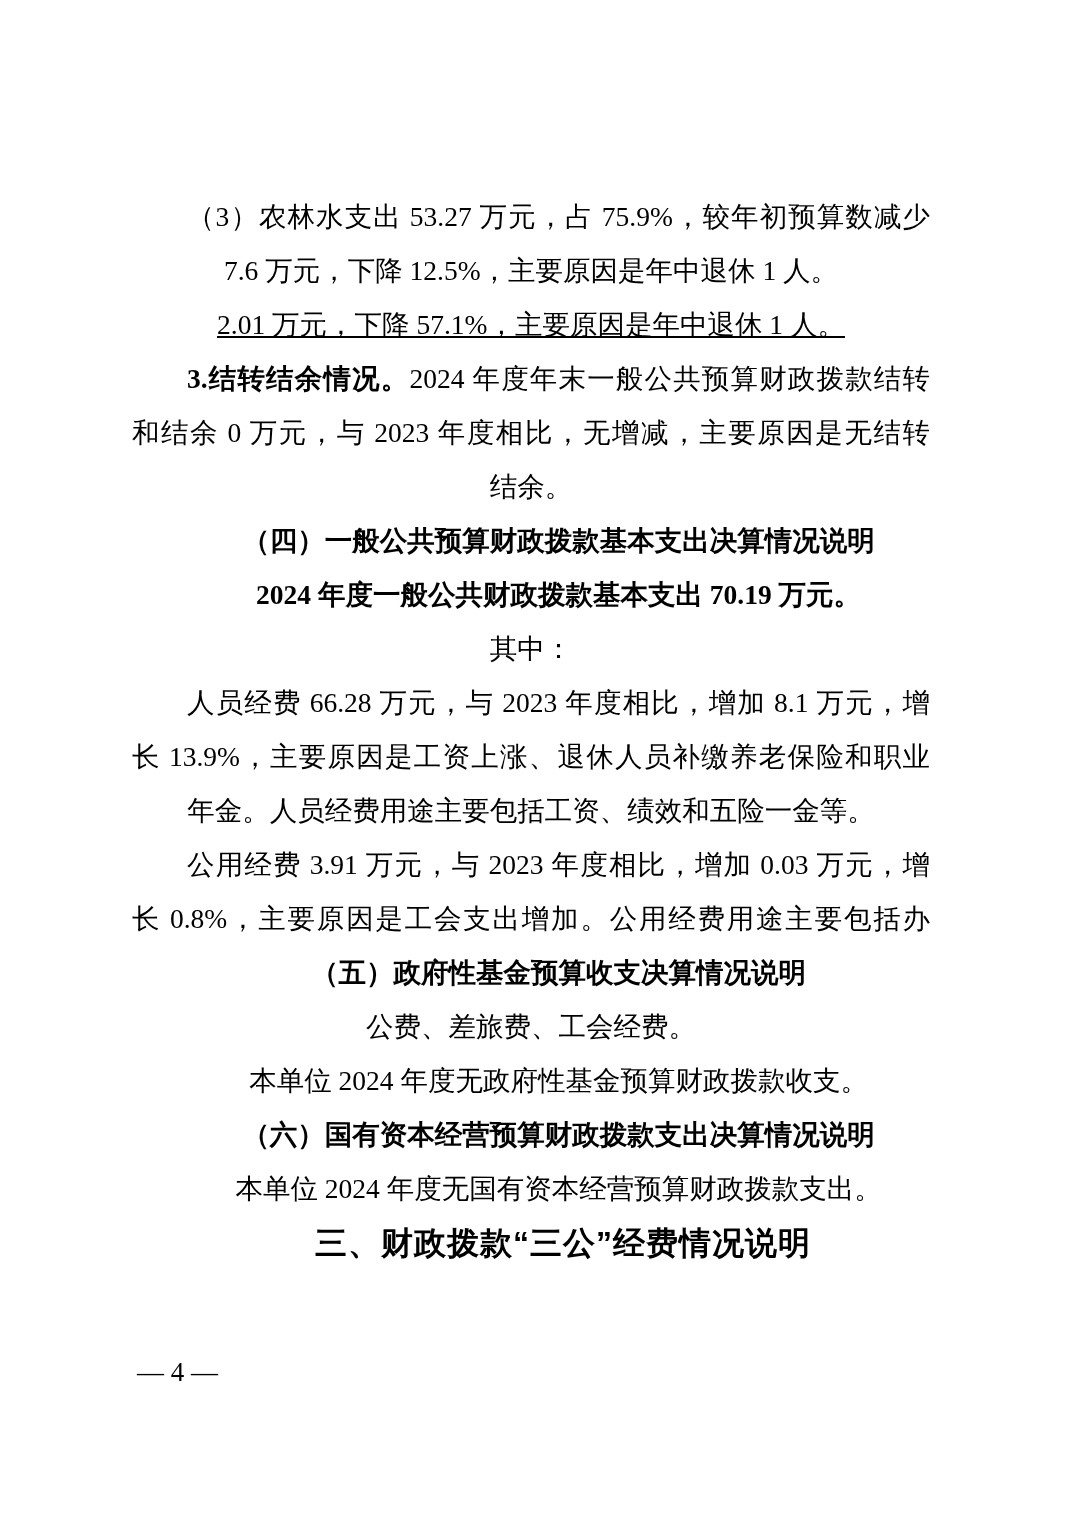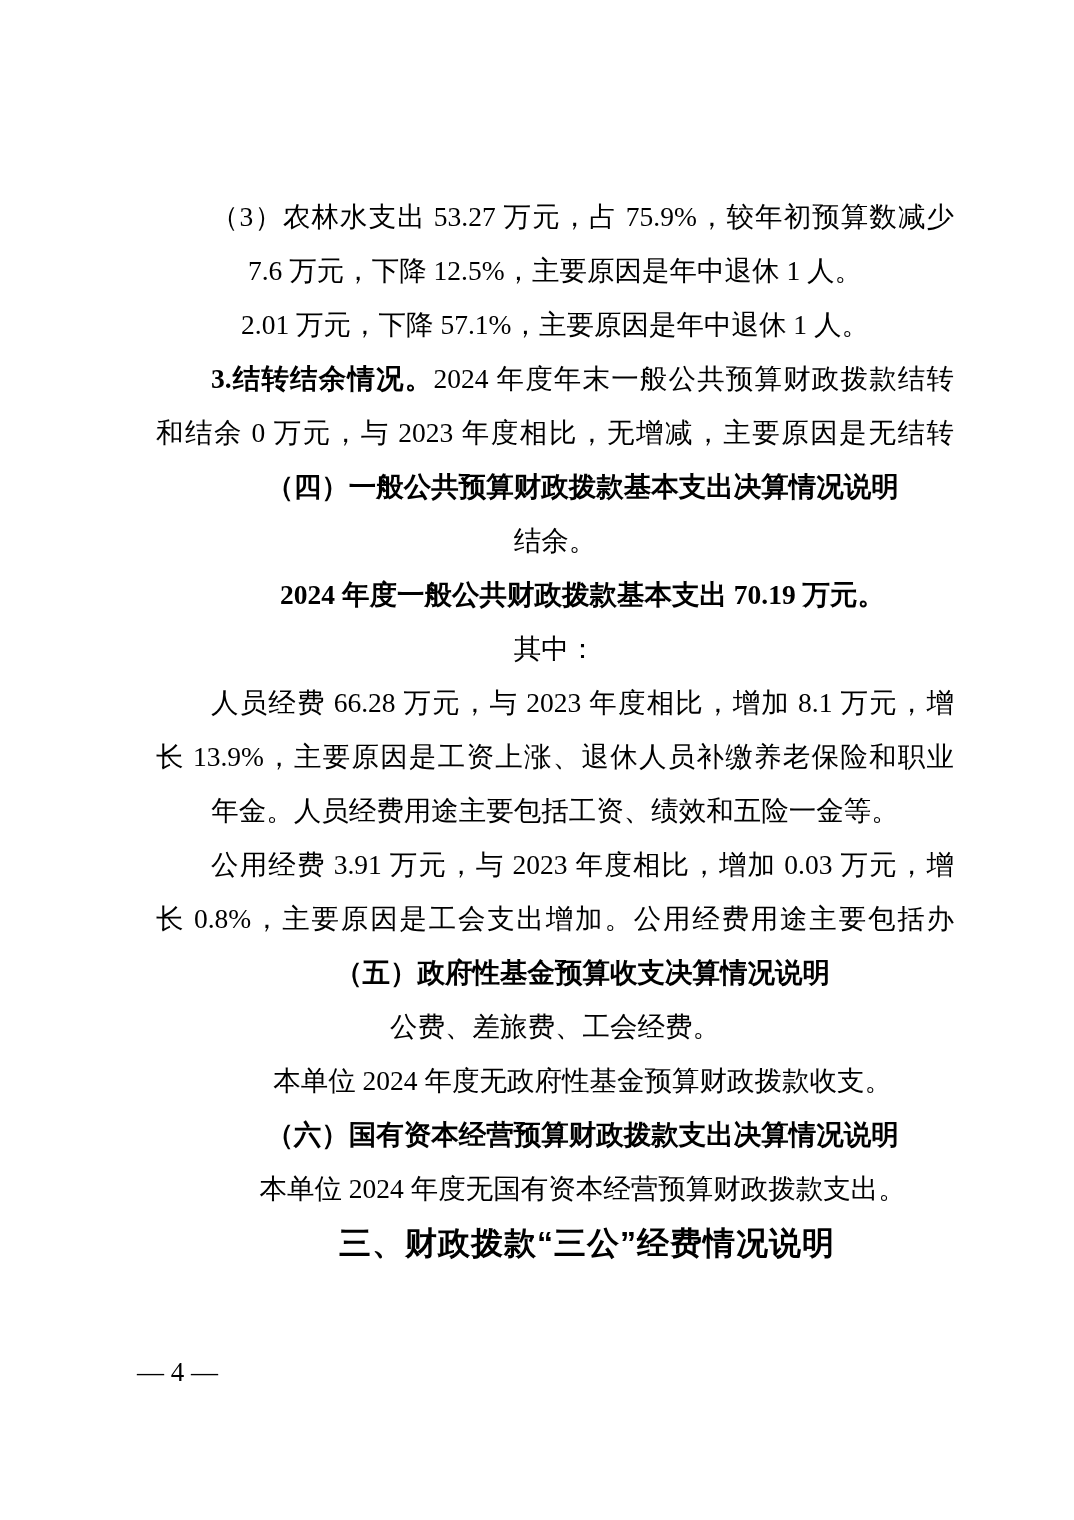--- a/index.html
+++ b/index.html
@@ -11,21 +11,21 @@
     position: relative;
     width: 1074px;
     height: 1520px;
     background: #ffffff;
     color: #000000;
     font-family: "Liberation Serif", "DejaVu Serif", serif;
     overflow: hidden;
   }
   .content {
     position: absolute;
-    left: 156px;
+    left: 132px;
     top: 190px;
     width: 798px;
     font-size: 27.5px;
     line-height: 54px;
   }
   .line {
     text-align: center;
   }
   .line.just {
     text-align: justify;
@@ -50,25 +50,25 @@
     color: #000000;
   }
 </style>
 </head>
 <body>
 
 <div class="page">
   <div class="content">
       <div class="line just" style="text-indent: 2em;"><span>（3）农林水支出 53.27 万元，占 75.9%，较年初预算数减少</span></div>
       <div class="line" style="text-indent: 0em;"><span>7.6 万元，下降 12.5%，主要原因是年中退休 1 人。</span></div>
-      <div class="line" style="text-indent: 0em;"><span>2.01 万元，下降 57.1%，主要原因是年中退休 1 人。</span></div>
+      <div class="line" style="text-indent: 0em; text-decoration: underline;"><span>2.01 万元，下降 57.1%，主要原因是年中退休 1 人。</span></div>
       <div class="line just" style="text-indent: 2em;"><span class="seg-bold">3.结转结余情况。</span><span>2024 年度年末一般公共预算财政拨款结转</span></div>
       <div class="line just" style="text-indent: 0em;"><span>和结余 0 万元，与 2023 年度相比，无增减，主要原因是无结转</span></div>
+      <div class="line" style="text-indent: 0em;"><span>结余。</span></div>
       <div class="line" style="text-indent: 2em;"><span class="seg-bold">（四）一般公共预算财政拨款基本支出决算情况说明</span></div>
-      <div class="line" style="text-indent: 0em;"><span>结余。</span></div>
       <div class="line" style="text-indent: 2em; font-weight: bold;"><span>2024 年度一般公共财政拨款基本支出 70.19 万元。</span></div>
       <div class="line" style="text-indent: 0em;"><span>其中：</span></div>
       <div class="line just" style="text-indent: 2em;"><span>人员经费 66.28 万元，与 2023 年度相比，增加 8.1 万元，增</span></div>
       <div class="line just" style="text-indent: 0em;"><span>长 13.9%，主要原因是工资上涨、退休人员补缴养老保险和职业</span></div>
       <div class="line" style="text-indent: 0em;"><span>年金。人员经费用途主要包括工资、绩效和五险一金等。</span></div>
       <div class="line just" style="text-indent: 2em;"><span>公用经费 3.91 万元，与 2023 年度相比，增加 0.03 万元，增</span></div>
       <div class="line just" style="text-indent: 0em;"><span>长 0.8%，主要原因是工会支出增加。公用经费用途主要包括办</span></div>
       <div class="line" style="text-indent: 2em;"><span class="seg-bold">（五）政府性基金预算收支决算情况说明</span></div>
       <div class="line" style="text-indent: 0em;"><span>公费、差旅费、工会经费。</span></div>
       <div class="line" style="text-indent: 2em;"><span>本单位 2024 年度无政府性基金预算财政拨款收支。</span></div>

